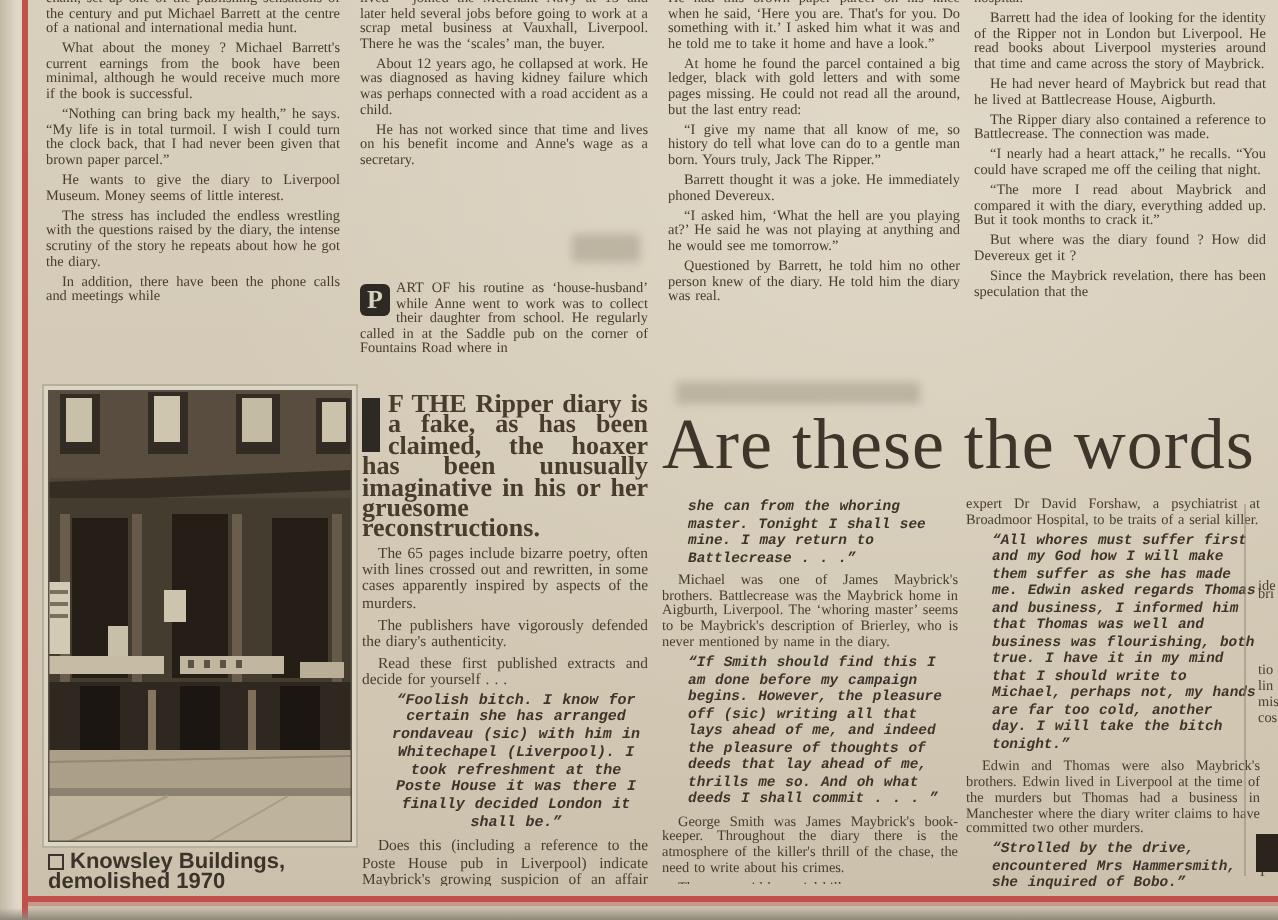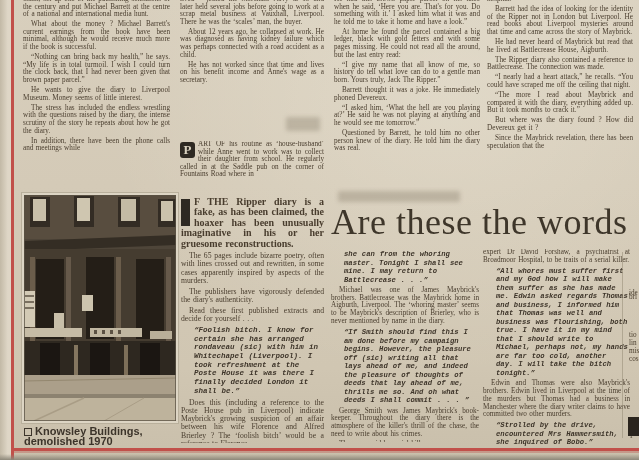--- a/index.html
+++ b/index.html
@@ -24,25 +24,25 @@
   .col2top{left:180px;top:-4px;width:144px;height:122px;overflow:hidden;}
   .col3{left:334px;top:-4px;width:146px;height:200px;overflow:hidden;}
   .col4{left:487px;top:-4px;width:146px;height:199px;overflow:hidden;}
   
   .partof{left:180px;top:141px;width:144px;height:55px;overflow:hidden;}
   .dropcap-p{float:left;width:15px;height:16px;margin:1px 3px 0 0;background:#2e2922;color:#d9d1bf;
     border-radius:3px;font:bold 13px/16px "Liberation Serif",serif;text-align:center;}
   
   .ripper{left:181px;top:197px;width:143px;height:246px;overflow:hidden;font-size:7.7px;line-height:8.3px;}
   .ripper p{margin:0 0 2.5px 0;text-indent:8px;}
-  .intro{font-size:10px;line-height:10.4px;font-weight:bold;text-indent:0 !important;margin-bottom:3px !important;}
+  .intro{font-size:13px;line-height:10.4px;font-weight:bold;text-indent:0 !important;margin-bottom:3px !important;}
   .dropcap-i{float:left;width:9px;height:27px;margin:2px 4px 0 0;background:#2e2922;}
   .extract{font-family:Liberation Mono, monospace;font-style:italic;font-weight:bold;
     font-size:7.2px;line-height:8.5px;text-align:left;margin:1px 2px 3px 13px !important;text-indent:0 !important;color:#3e352a;}
-  .ripper .extract{font-size:7.5px;line-height:8.7px;}
+  .ripper .extract{font-size:7.5px;line-height:8.7px;text-align:center;}
   
   .headline{left:331px;top:199px;width:308px;height:49px;overflow:hidden;white-space:nowrap;
     font-size:36px;line-height:46px;color:#3e362a;letter-spacing:.5px;}
   
   .subL{left:331px;top:249px;width:148px;height:193px;overflow:hidden;}
   .subR{left:483px;top:249px;width:147px;height:197px;overflow:hidden;}
   .subL,.subR{font-size:7.2px;line-height:7.7px;}
   
   .photo-frame{left:21px;top:192px;width:158px;height:232px;background:#ddd5c4;
     box-shadow:inset 0 0 0 1px #b9b09c;padding:0;}

